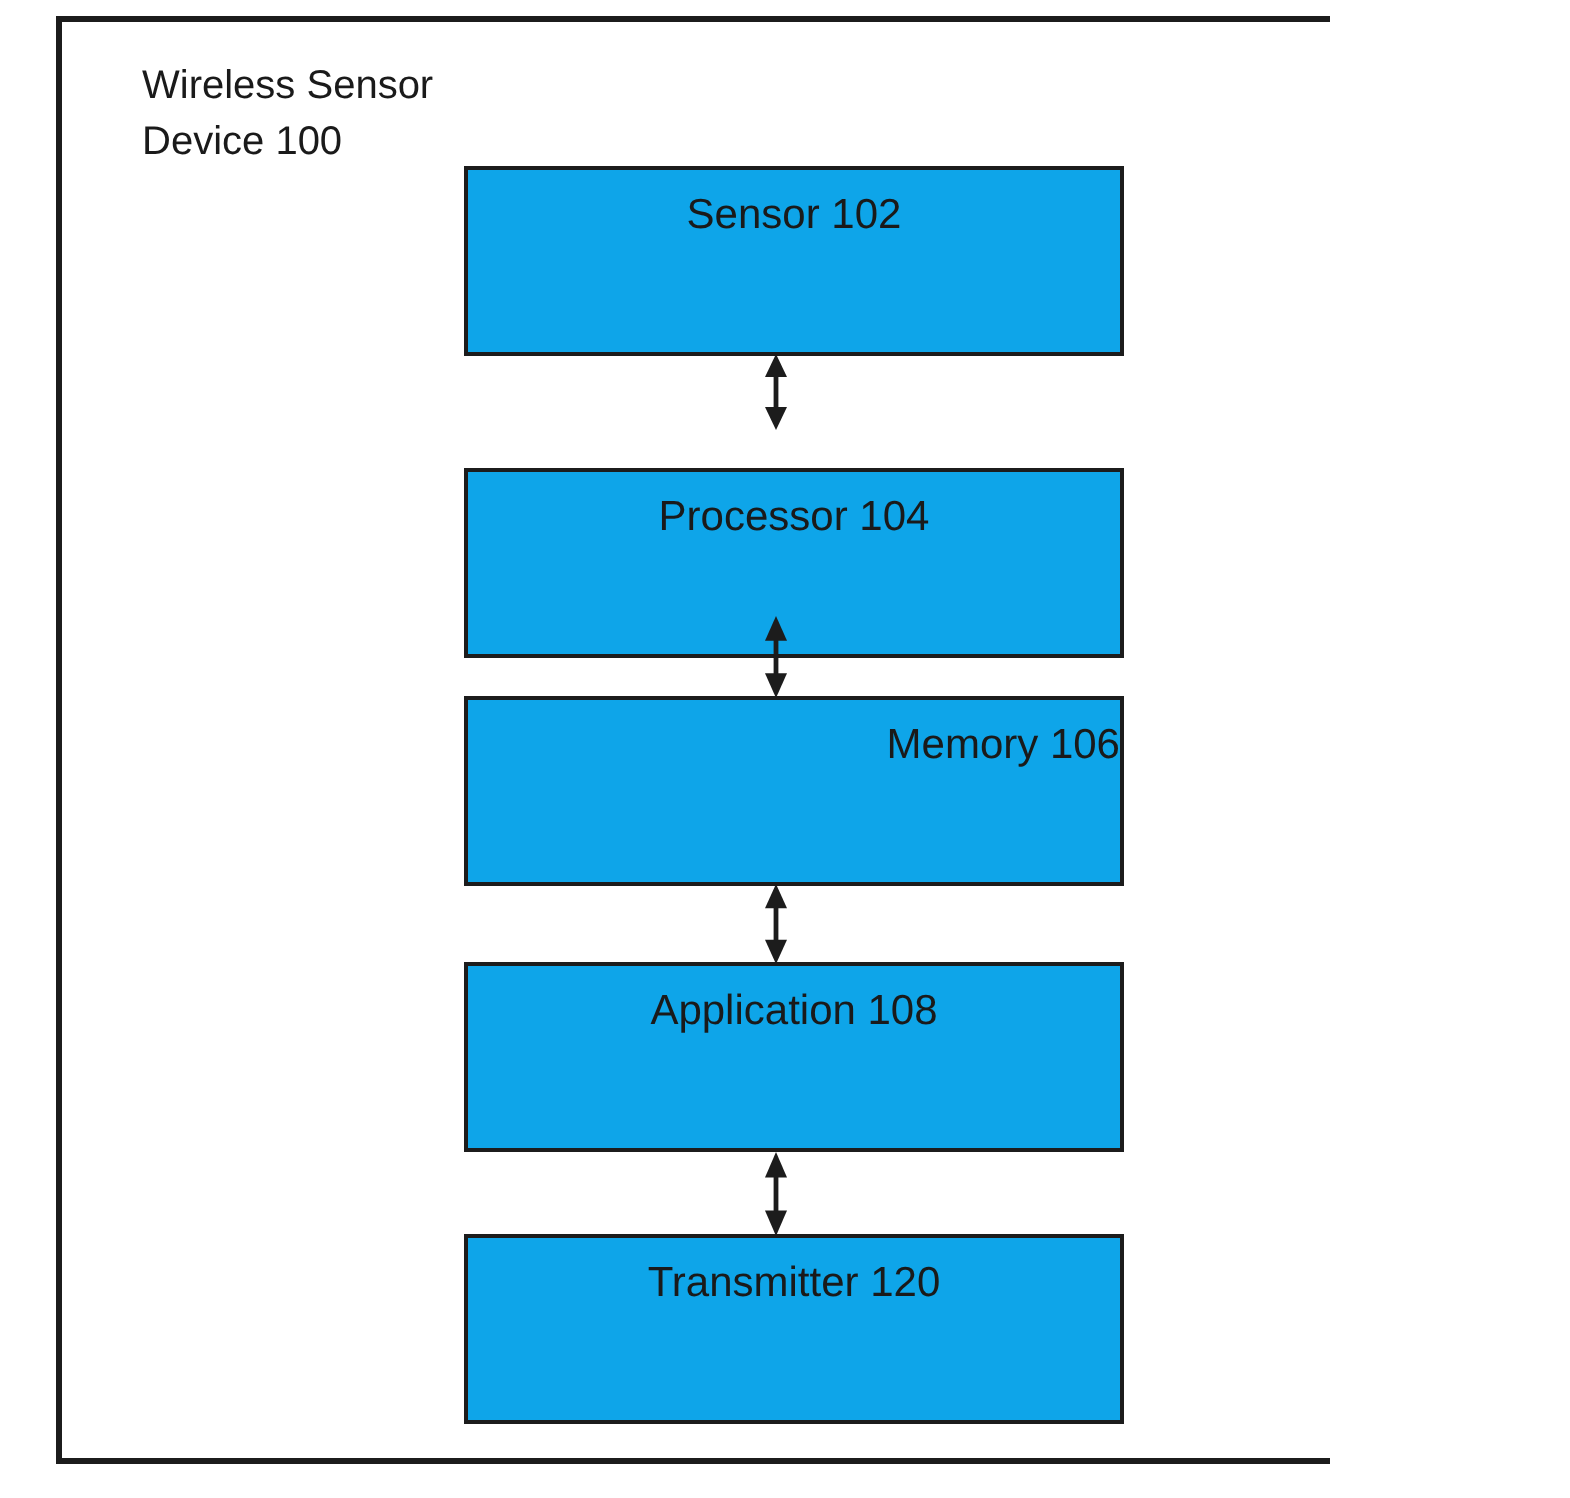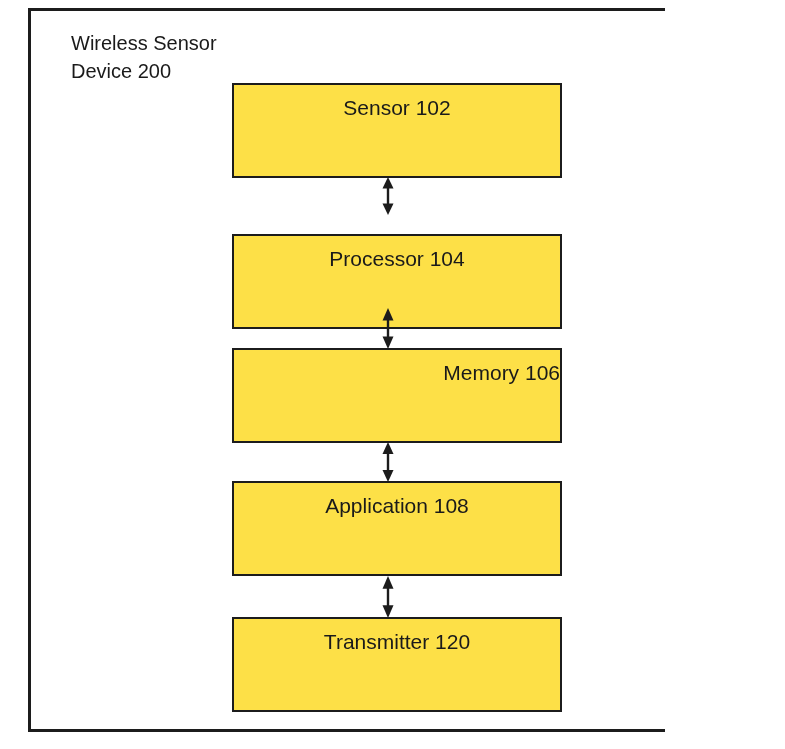--- a/index.html
+++ b/index.html
@@ -34,21 +34,21 @@
     line-height: 28px;
     white-space: nowrap;
   }
   .block {
     position: absolute;
     left: 232px;
     width: 330px;
     height: 95px;
     border: 2.5px solid #1c1c1c;
     box-sizing: border-box;
-    background: #fde047;
+    background: #0ea5e9;
     text-align: center;
   }
   .block .block-label {
     display: inline-block;
     margin-top: 9px;
     color: #1a1a1a;
     font-size: 21px;
     line-height: 28px;
   }
   .block-sensor      { top: 83px; }
@@ -69,21 +69,21 @@
 </style>
 </head>
 <body>
 
 <div class="page">
 
   <div class="outer-box">
 
     <div class="device-title">
       <div>Wireless Sensor</div>
-      <div>Device 200</div>
+      <div>Device 100</div>
     </div>
 
   </div>
 
   <div class="block block-sensor">
     <span class="block-label">Sensor 102</span>
   </div>
 
   <div class="arrow arrow-1">
     <svg viewBox="0 0 14 38" preserveAspectRatio="none">

